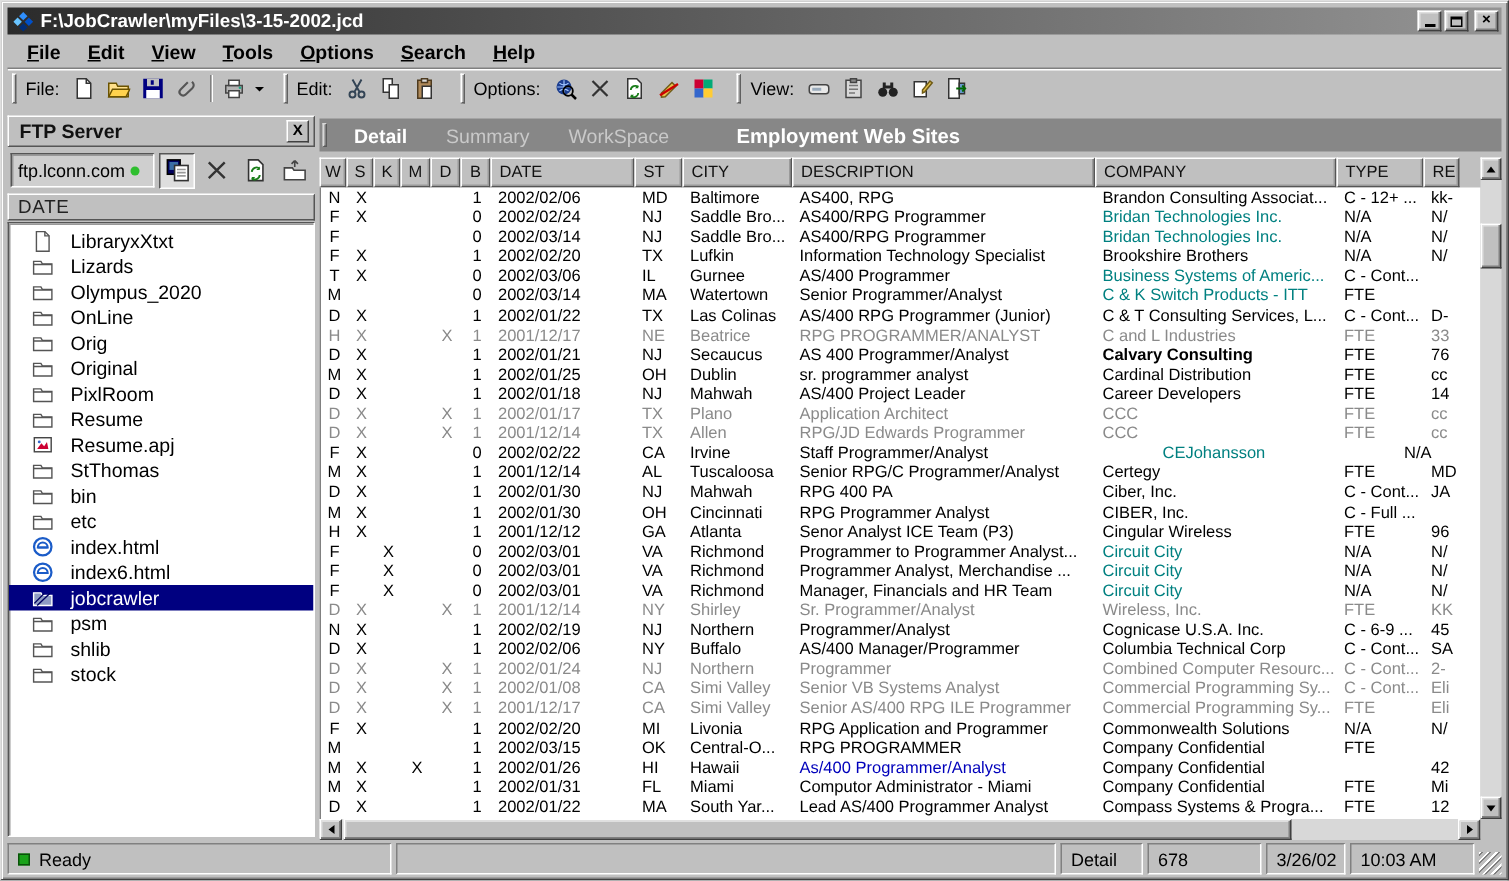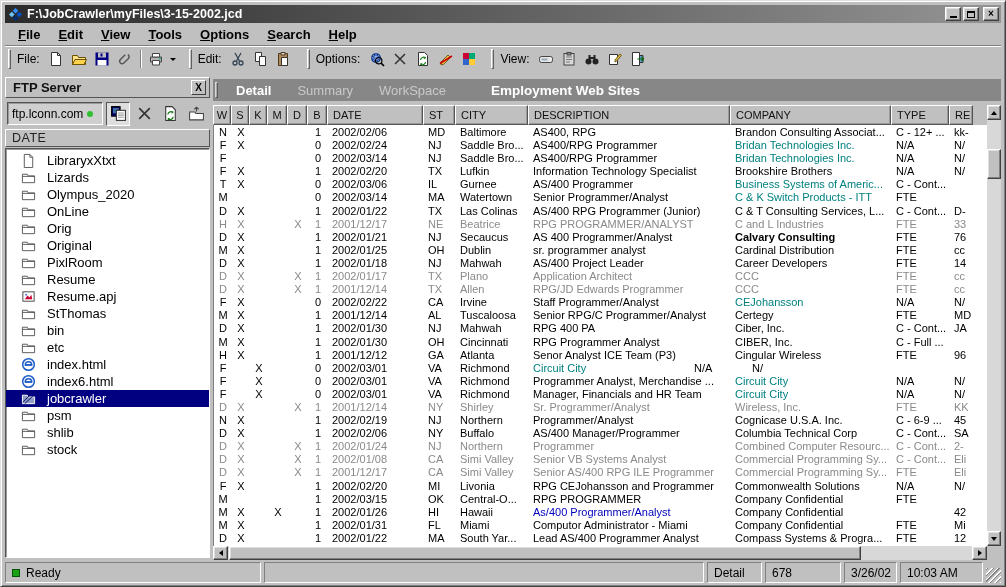--- a/index.html
+++ b/index.html
@@ -791,21 +791,21 @@
           <div class="gcell c" style="width: 18px;">F</div>
           <div class="gcell c" style="width: 18px;">X</div>
           <div class="gcell c" style="width: 18px;"></div>
           <div class="gcell c" style="width: 20px;"></div>
           <div class="gcell c" style="width: 20px;"></div>
           <div class="gcell c" style="width: 20px;">0</div>
           <div class="gcell" style="width: 96px;">2002/02/22</div>
           <div class="gcell" style="width: 32px;">CA</div>
           <div class="gcell" style="width: 73px;">Irvine</div>
           <div class="gcell" style="width: 202px;">Staff Programmer/Analyst</div>
-          <div class="gcell teal" style="width: 161px;">CEJohansson</div>
+          <div class="gcell teal" style="width: 161px; margin-left: 40px;">CEJohansson</div>
           <div class="gcell" style="width: 58px;">N/A</div>
           <div class="gcell" style="width: 24px;">N/</div>
         </div>
         <div class="grid-row">
           <div class="gcell c" style="width: 18px;">M</div>
           <div class="gcell c" style="width: 18px;">X</div>
           <div class="gcell c" style="width: 18px;"></div>
           <div class="gcell c" style="width: 20px;"></div>
           <div class="gcell c" style="width: 20px;"></div>
           <div class="gcell c" style="width: 20px;">1</div>
@@ -865,20 +865,21 @@
         <div class="grid-row">
           <div class="gcell c" style="width: 18px;">F</div>
           <div class="gcell c" style="width: 18px;"></div>
           <div class="gcell c" style="width: 18px;">X</div>
           <div class="gcell c" style="width: 20px;"></div>
           <div class="gcell c" style="width: 20px;"></div>
           <div class="gcell c" style="width: 20px;">0</div>
           <div class="gcell" style="width: 96px;">2002/03/01</div>
           <div class="gcell" style="width: 32px;">VA</div>
           <div class="gcell" style="width: 73px;">Richmond</div>
+          <div class="gcell" style="width: 202px;">Programmer to Programmer Analyst...</div>
           <div class="gcell teal" style="width: 161px;">Circuit City</div>
           <div class="gcell" style="width: 58px;">N/A</div>
           <div class="gcell" style="width: 24px;">N/</div>
         </div>
         <div class="grid-row">
           <div class="gcell c" style="width: 18px;">F</div>
           <div class="gcell c" style="width: 18px;"></div>
           <div class="gcell c" style="width: 18px;">X</div>
           <div class="gcell c" style="width: 20px;"></div>
           <div class="gcell c" style="width: 20px;"></div>
@@ -999,21 +1000,21 @@
         <div class="grid-row">
           <div class="gcell c" style="width: 18px;">F</div>
           <div class="gcell c" style="width: 18px;">X</div>
           <div class="gcell c" style="width: 18px;"></div>
           <div class="gcell c" style="width: 20px;"></div>
           <div class="gcell c" style="width: 20px;"></div>
           <div class="gcell c" style="width: 20px;">1</div>
           <div class="gcell" style="width: 96px;">2002/02/20</div>
           <div class="gcell" style="width: 32px;">MI</div>
           <div class="gcell" style="width: 73px;">Livonia</div>
-          <div class="gcell" style="width: 202px;">RPG CEJohansson and Programmer</div>
+          <div class="gcell" style="width: 202px;">RPG Application and Programmer</div>
           <div class="gcell" style="width: 161px;">Commonwealth Solutions</div>
           <div class="gcell" style="width: 58px;">N/A</div>
           <div class="gcell" style="width: 24px;">N/</div>
         </div>
         <div class="grid-row">
           <div class="gcell c" style="width: 18px;">M</div>
           <div class="gcell c" style="width: 18px;"></div>
           <div class="gcell c" style="width: 18px;"></div>
           <div class="gcell c" style="width: 20px;"></div>
           <div class="gcell c" style="width: 20px;"></div>

